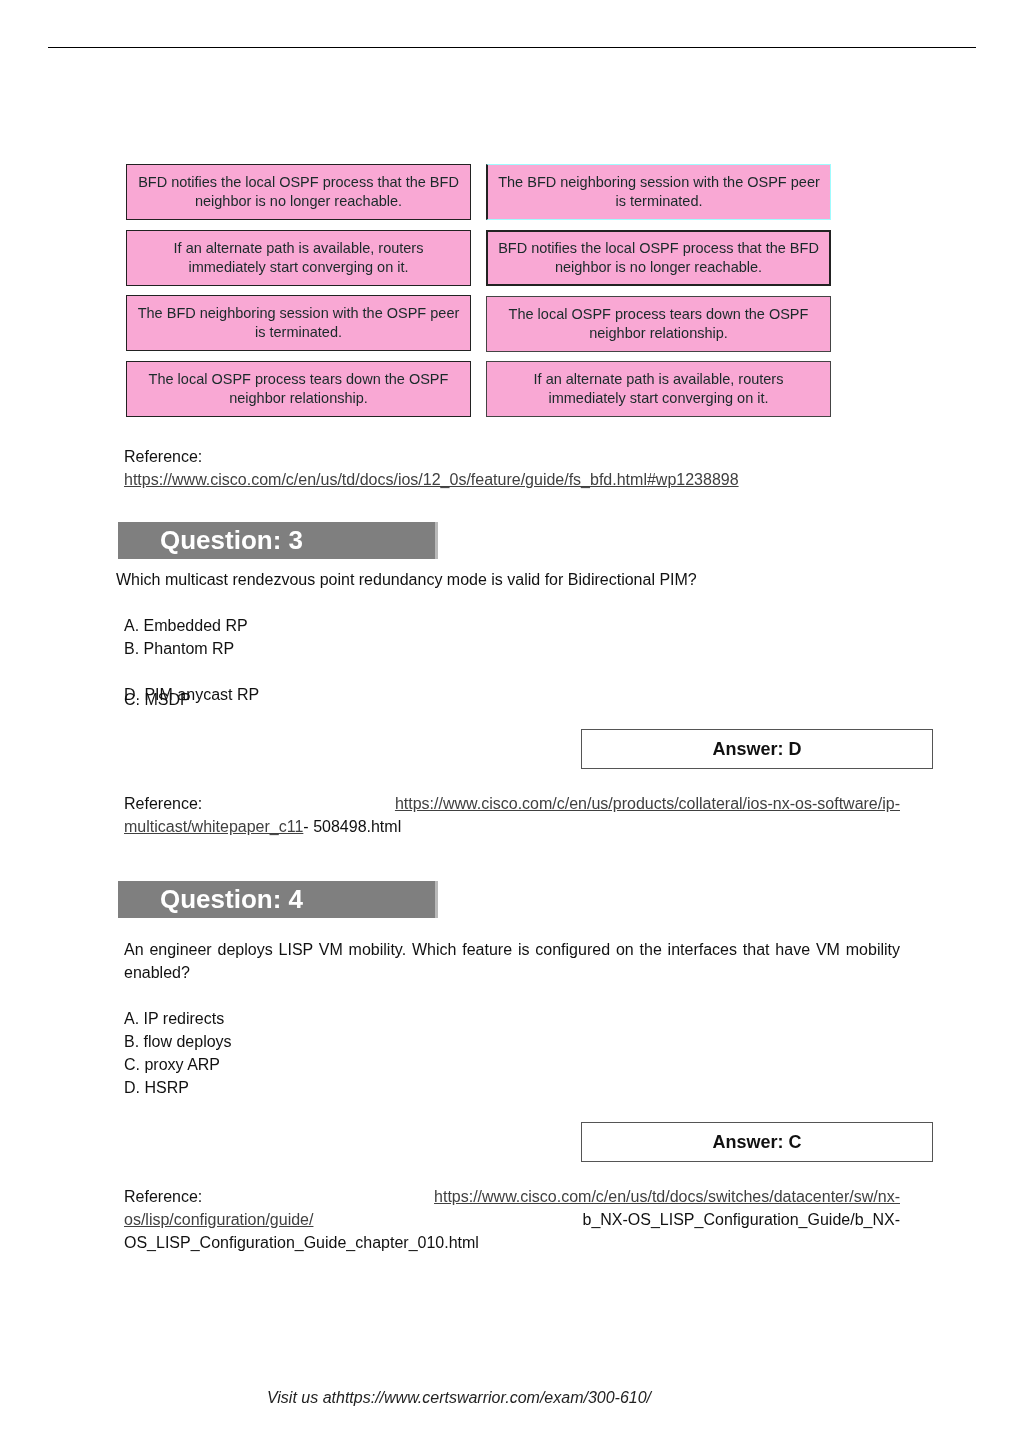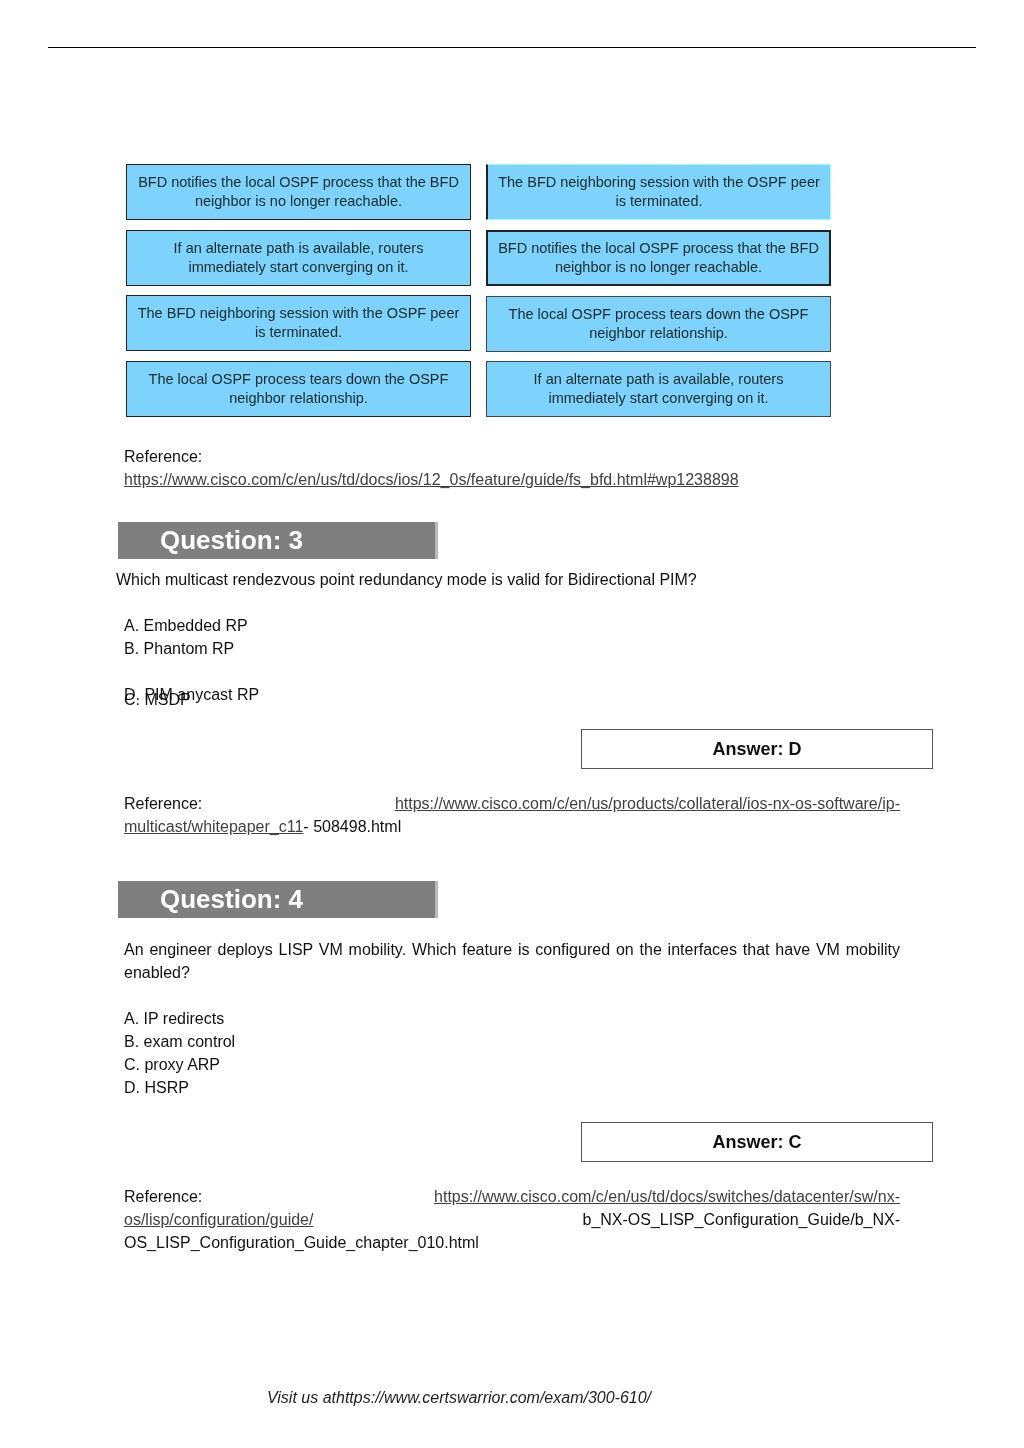--- a/index.html
+++ b/index.html
@@ -1,18 +1,18 @@
 <!DOCTYPE html>
 <html><head>
 <meta charset="utf-8">
 <style>
   html, body { margin:0; padding:0; background:#ffffff; }
   body { width:1024px; height:1448px; position:relative; font-family:"Liberation Sans", sans-serif; color:#111; overflow:hidden; }
   .topline { position:absolute; left:48px; top:47px; width:928px; height:1px; background:#000; }
-  .box { position:absolute; background:#7dd3fc; border:1px solid #222; box-sizing:border-box;
+  .box { position:absolute; background:#f9a8d4; border:1px solid #222; box-sizing:border-box;
          display:flex; align-items:center; justify-content:center; text-align:center;
          font-size:14.5px; line-height:19px; color:#1a2a2a; padding:0 8px; }
   .box.l { left:126px; width:345px; }
   .box.r { left:486px; width:345px; }
   .box.noborder { border-color:#9ffbfe; border-left:2px solid #222; }
   .box.r.soft { border-color:#444; }
   .txt { position:absolute; font-size:16px; line-height:23px; color:#111; }
   .link { text-decoration:underline; color:#404040; }
   .qbar { position:absolute; left:118px; width:320px; height:37px; background:#7f7f7f;
           border-right:3px solid #b9b9b9; box-sizing:border-box;
@@ -50,21 +50,21 @@
 
 <div class="txt" style="left:124px;top:792px;">Reference:</div>
 <div class="txt link" style="left:322px;top:792px;width:578px;text-align:right;">https://www.cisco.com/c/en/us/products/collateral/ios-nx-os-software/ip-</div>
 <div class="txt" style="left:124px;top:815px;">
   <span class="link">multicast/whitepaper_c11</span><span>- 508498.html</span>
 </div>
 
 <div class="qbar" style="top:869px;margin-top:12px;">Question: 4</div>
 <div class="txt justify" style="left:124px;top:938px;width:776px;">An engineer deploys LISP VM mobility. Which feature is configured on the interfaces that have VM mobility enabled?</div>
 <div class="txt" style="left:124px;top:1007px;">A. IP redirects</div>
-<div class="txt" style="left:124px;top:1030px;">B. exam control</div>
+<div class="txt" style="left:124px;top:1030px;">B. flow deploys</div>
 <div class="txt" style="left:124px;top:1053px;">C. proxy ARP</div>
 <div class="txt" style="left:124px;top:1076px;">D. HSRP</div>
 <div class="ans" style="top:1122px;">Answer: C</div>
 
 <div class="txt" style="left:124px;top:1185px;">Reference:</div>
 <div class="txt link" style="left:362px;top:1185px;width:538px;text-align:right;">https://www.cisco.com/c/en/us/td/docs/switches/datacenter/sw/nx-</div>
 <div class="txt link" style="left:124px;top:1208px;">os/lisp/configuration/guide/</div>
 <div class="txt" style="left:560px;top:1208px;width:340px;text-align:right;">b_NX-OS_LISP_Configuration_Guide/b_NX-</div>
 <div class="txt" style="left:124px;top:1231px;">OS_LISP_Configuration_Guide_chapter_010.html</div>
 

